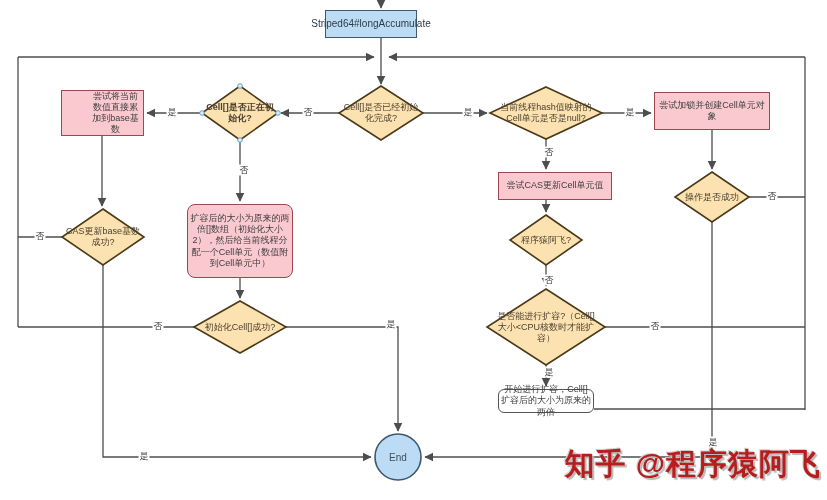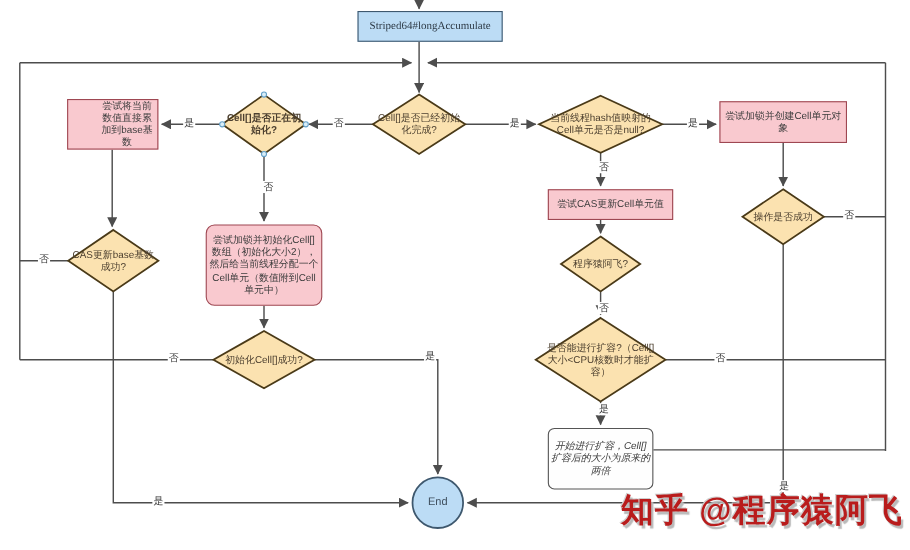--- a/index.html
+++ b/index.html
@@ -11,26 +11,26 @@
   .blue{background:#bcdcf5;border:1.5px solid #3e586e;color:#2e3b47;font-size:10px;}
   .pink{background:#f9c9cf;border:1.5px solid #9e4752;}
   .roundp{border-radius:8px;}
   .whitebox{background:#fefefe;border:1.3px solid #555;border-radius:6px;}
   .dtext{position:absolute;transform:translate(-50%,-50%);text-align:center;
          color:#4d4030;font-size:9px;line-height:1.2;}
   .elabel{position:absolute;transform:translate(-50%,-50%);background:#fff;color:#333;
           font-size:9px;line-height:1;padding:1px 1px;}
   .endtext{position:absolute;transform:translate(-50%,-50%);color:#3f4f5e;font-size:10px;}
   
-  .n-start{left:325px;top:10px;width:132px;height:28px;font-family:Liberation Serif, serif;}
+  .n-start{left:325px;top:10px;width:92px;height:28px;}
   .n-addbase{left:61px;top:90px;width:83px;height:46px;padding-left:28px;}
   .n-create{left:654px;top:92px;width:116px;height:38px;}
   .n-cascell{left:498px;top:172px;width:114px;height:28px;}
   .n-initcells{left:187px;top:204px;width:106px;height:74px;}
-  .n-expand{left:498px;top:389px;width:96px;height:56px;font-size:9px;font-style:italic;}
+  .n-expand{left:498px;top:389px;width:96px;height:24px;font-size:9px;}
   
   .t-d1{left:240px;top:113px;width:72px;font-weight:bold;}
   .t-d2{left:381px;top:113px;width:82px;}
   .t-d3{left:546px;top:113px;width:104px;}
   .t-casbase{left:103px;top:237px;width:76px;}
   .t-op{left:712px;top:197px;width:58px;}
   .t-upd{left:546px;top:240px;width:60px;}
   .t-initok{left:240px;top:327px;width:90px;}
   .t-exp{left:546px;top:327px;width:98px;}
   .t-end{left:398px;top:457px;}
@@ -99,21 +99,21 @@
       <circle cx="240" cy="140" r="2.3"></circle>
         <circle cx="202" cy="113" r="2.3"></circle>
     </g>
     <circle cx="398" cy="457" r="23" fill="#bcdcf5" stroke="#3e586e" stroke-width="1.6"></circle>
   </svg>
 
   <div class="node blue n-start">Striped64#longAccumulate</div>
   <div class="node pink n-addbase">尝试将当前数值直接累加到base基数</div>
   <div class="node pink n-create">尝试加锁并创建Cell单元对象</div>
   <div class="node pink n-cascell">尝试CAS更新Cell单元值</div>
-  <div class="node pink roundp n-initcells">尝试加锁并初始化Cell[]数组（初始化大小2），然后给当前线程分配一个Cell单元（数值附到Cell单元中）</div>
+  <div class="node pink roundp n-initcells">扩容后的大小为原来的两倍[]数组（初始化大小2），然后给当前线程分配一个Cell单元（数值附到Cell单元中）</div>
   <div class="node whitebox n-expand">开始进行扩容，Cell[]扩容后的大小为原来的两倍</div>
 
   <div class="dtext t-d1">Cell[]是否正在初始化?</div>
   <div class="dtext t-d2">Cell[]是否已经初始化完成?</div>
   <div class="dtext t-d3">当前线程hash值映射的Cell单元是否是null?</div>
   <div class="dtext t-casbase">CAS更新base基数成功?</div>
   <div class="dtext t-op">操作是否成功</div>
   <div class="dtext t-upd">程序猿阿飞?</div>
   <div class="dtext t-initok">初始化Cell[]成功?</div>
   <div class="dtext t-exp">是否能进行扩容?（Cell[]大小&lt;CPU核数时才能扩容）</div>

